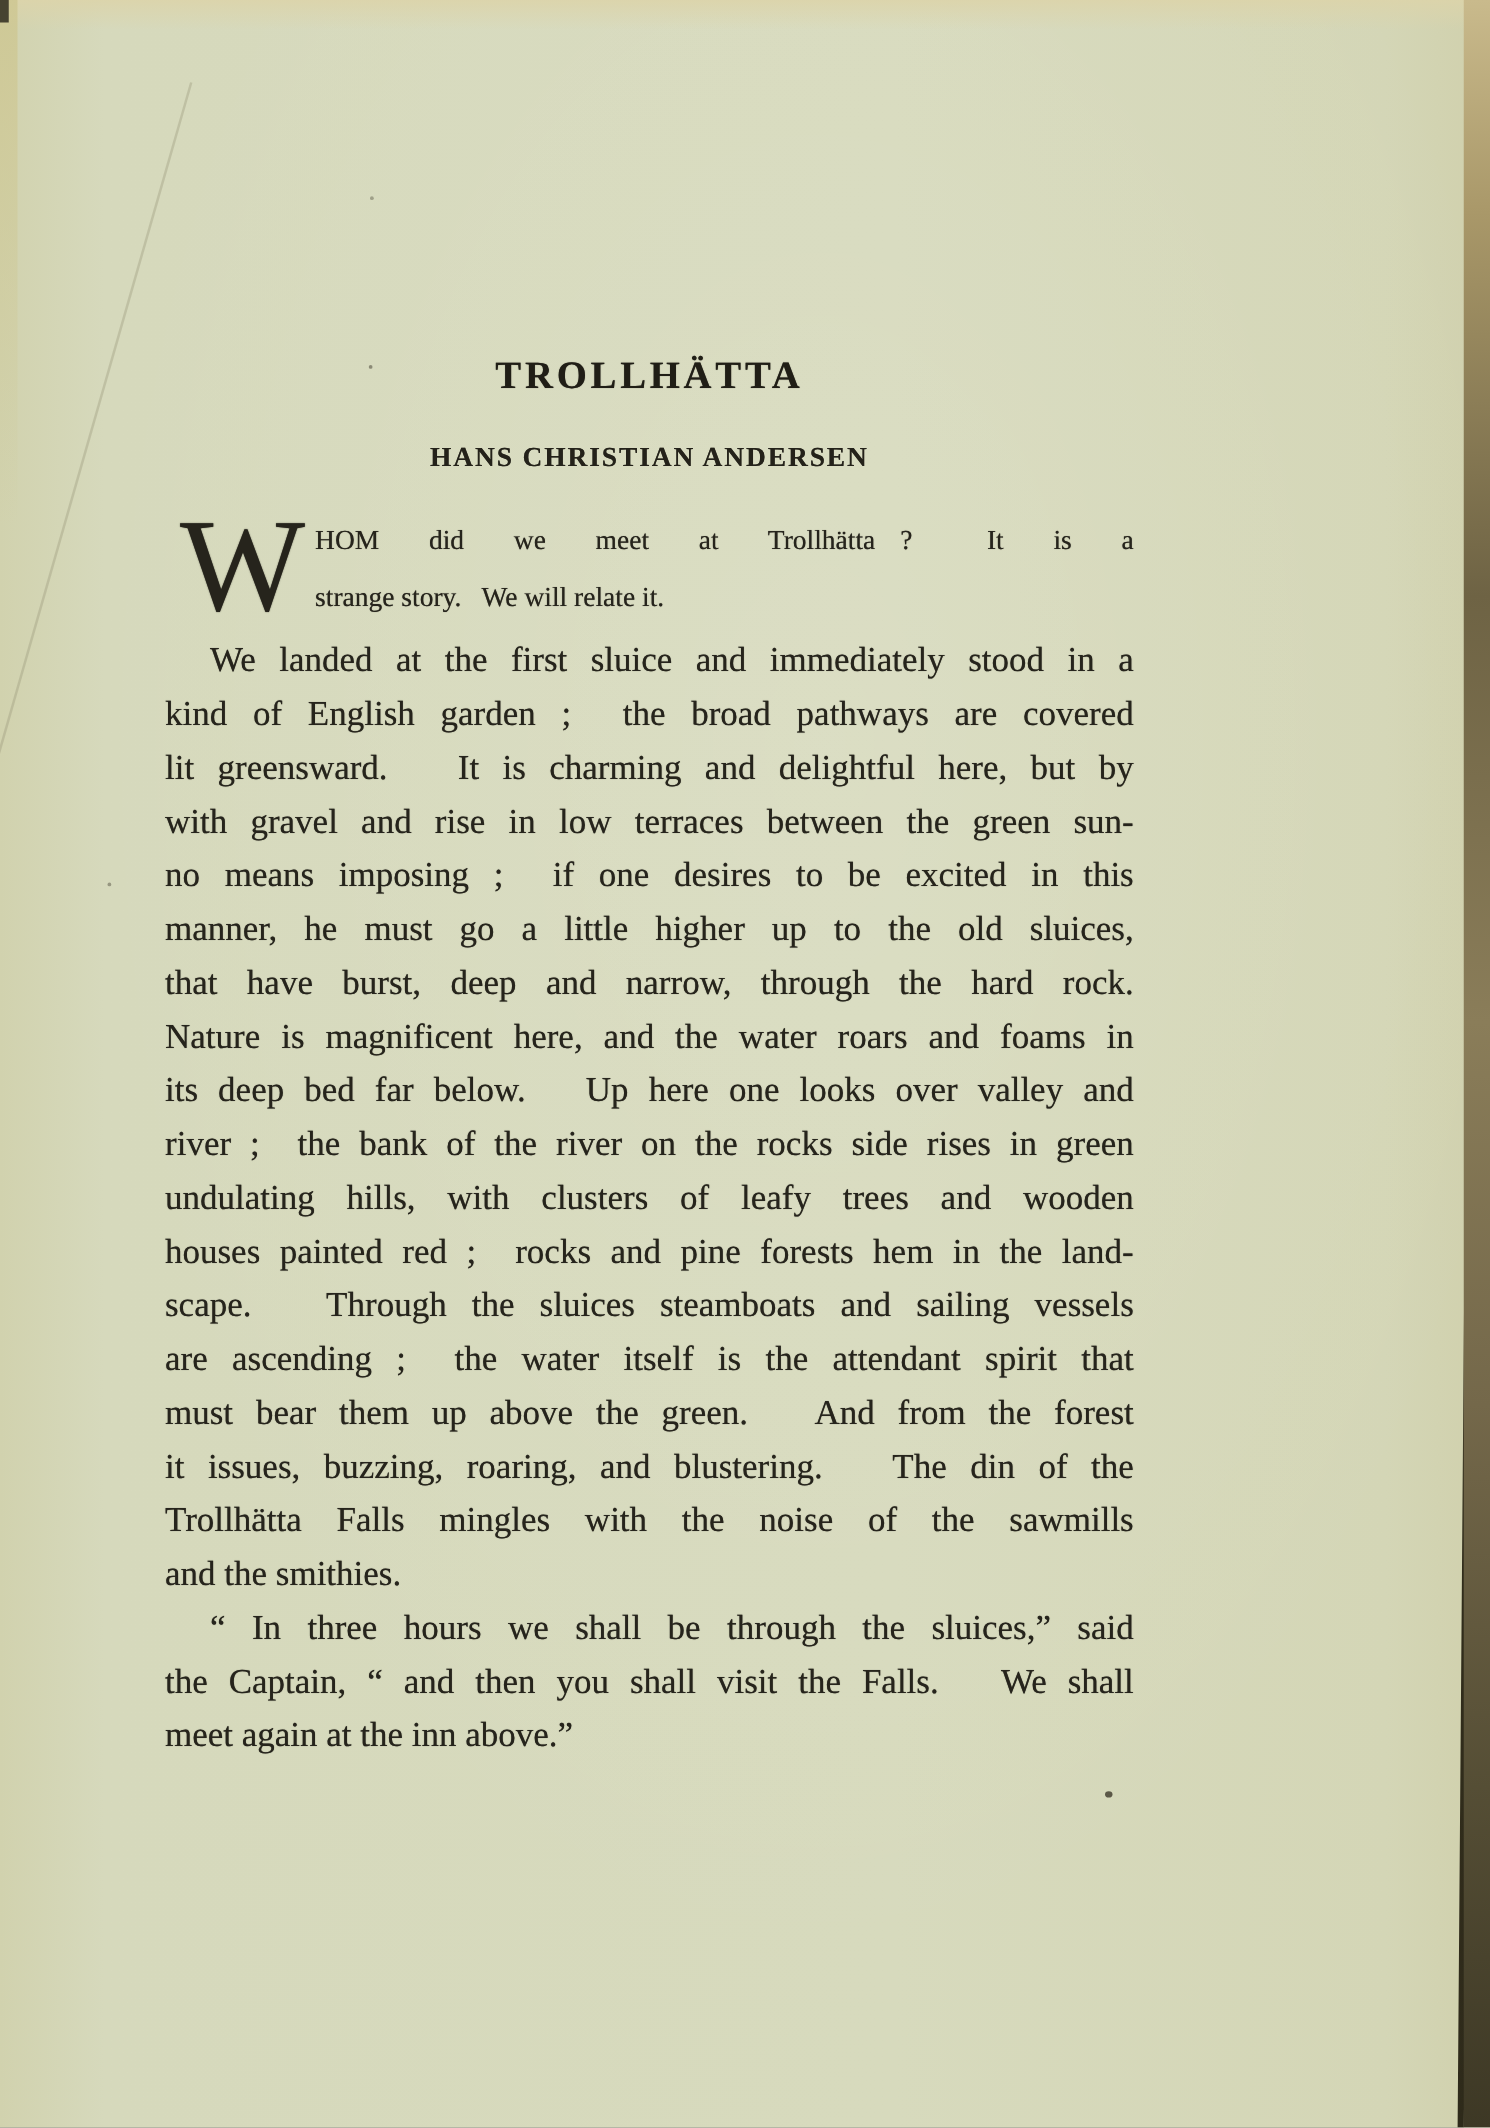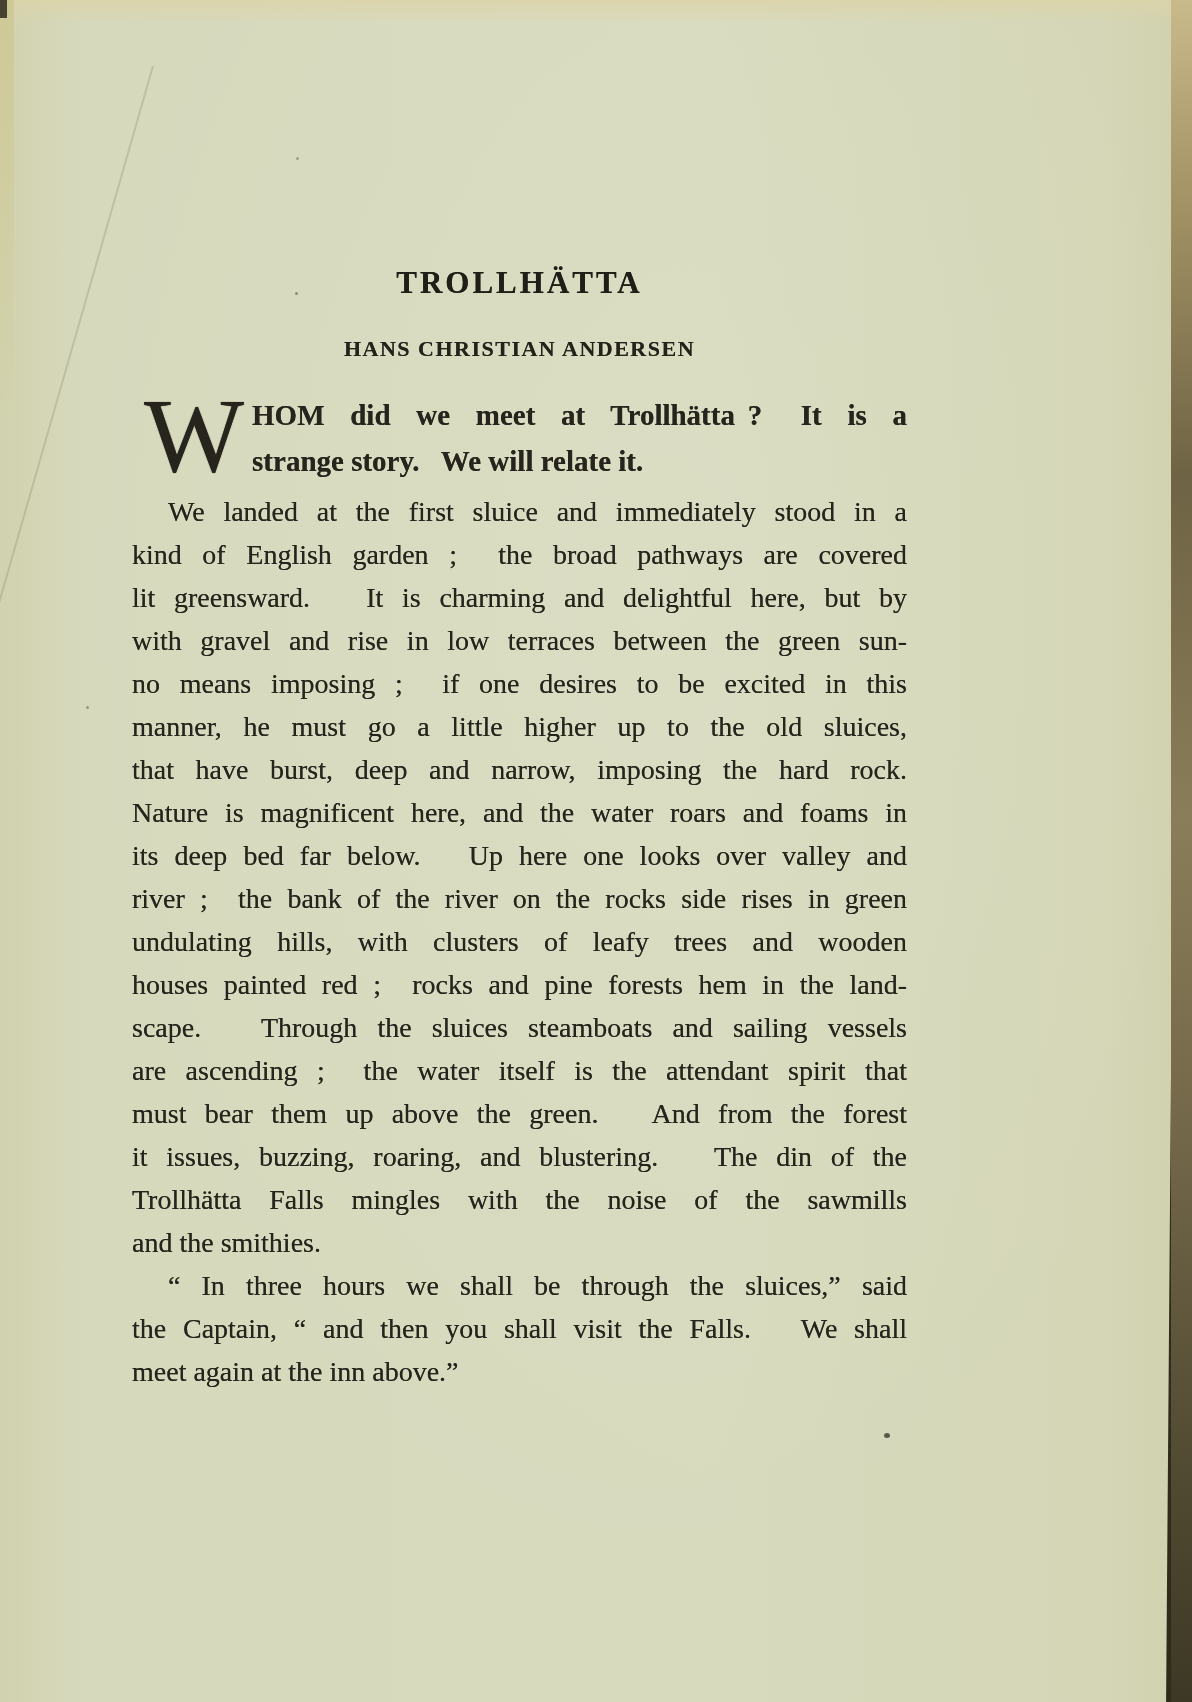--- a/index.html
+++ b/index.html
@@ -45,21 +45,21 @@
     background:rgba(148,146,118,0.35);
     transform:rotate(16deg); transform-origin:top center;
   }
   .speck { position:absolute; border-radius:50%; background:#4c483a; }
   .speck.s1 { left:295px; top:292px; width:3px; height:3px; opacity:.55; }
   .speck.s2 { left:884px; top:1433px; width:6px; height:5px; opacity:.8; background:#3c382a; }
   .speck.s3 { left:86px;  top:706px; width:3px; height:3px; opacity:.45; }
   .speck.s4 { left:296px; top:157px; width:3px; height:3px; opacity:.4; }
 
   
-  .article { position:absolute; left:132px; top:266px; width:775px; }
+  .article { position:absolute; left:132px; top:283px; width:775px; }
   .title {
     margin:0; font-size:31px; line-height:34px; font-weight:bold;
     text-align:center; letter-spacing:3px; color:#201e16;
     text-shadow:0 0 0.6px rgba(32,30,22,0.8);
   }
   .author {
     margin:36px 0 0; font-size:22px; line-height:26px; font-weight:bold;
     text-align:center; letter-spacing:1.5px; color:#24221a;
     text-shadow:0 0 0.5px rgba(36,34,26,0.7);
   }
@@ -73,24 +73,23 @@
   .oline2 { padding-left:30px; }
   .body-par  { margin-top:6px; }
   .closing-par { margin-top:0; }
   .line {
     height:43px; font-size:28px; line-height:43px;
     white-space:pre-wrap;
     text-align:justify; text-align-last:justify;
     text-shadow:0 0 0.6px rgba(38,36,28,0.75);
   }
   .opening .oline {
-    font-size:29px; line-height:46px; white-space:pre-wrap;
+    font-size:22px; line-height:46px; white-space:pre-wrap;
     text-align:justify; text-align-last:justify;
     text-shadow:0 0 0.6px rgba(38,36,28,0.75);
-    font-weight:bold;
   }
   .last { text-align-last:left !important; }
   .indent { text-indent:36px; }
 </style>
 </head>
 <body>
 
 <div class="page">
 
   <div class="top-band"></div>
@@ -115,21 +114,21 @@
       <div class="oline last oline2">strange story.   We will relate it.</div>
     </div>
 
     <div class="body-par">
       <div class="line indent">We landed at the first sluice and immediately stood in a</div>
       <div class="line">kind of English garden ;  the broad pathways are covered</div>
       <div class="line">lit greensward.   It is charming and delightful here, but by</div>
       <div class="line">with gravel and rise in low terraces between the green sun-</div>
       <div class="line">no means imposing ;  if one desires to be excited in this</div>
       <div class="line">manner, he must go a little higher up to the old sluices,</div>
-      <div class="line">that have burst, deep and narrow, imposing the hard rock.</div>
+      <div class="line">that have burst, deep and narrow, through the hard rock.</div>
       <div class="line">Nature is magnificent here, and the water roars and foams in</div>
       <div class="line">its deep bed far below.   Up here one looks over valley and</div>
       <div class="line">river ;  the bank of the river on the rocks side rises in green</div>
       <div class="line">undulating hills, with clusters of leafy trees and wooden</div>
       <div class="line">houses painted red ;  rocks and pine forests hem in the land-</div>
       <div class="line">scape.   Through the sluices steamboats and sailing vessels</div>
       <div class="line">are ascending ;  the water itself is the attendant spirit that</div>
       <div class="line">must bear them up above the green.   And from the forest</div>
       <div class="line">it issues, buzzing, roaring, and blustering.   The din of the</div>
       <div class="line">Trollhätta Falls mingles with the noise of the sawmills</div>

